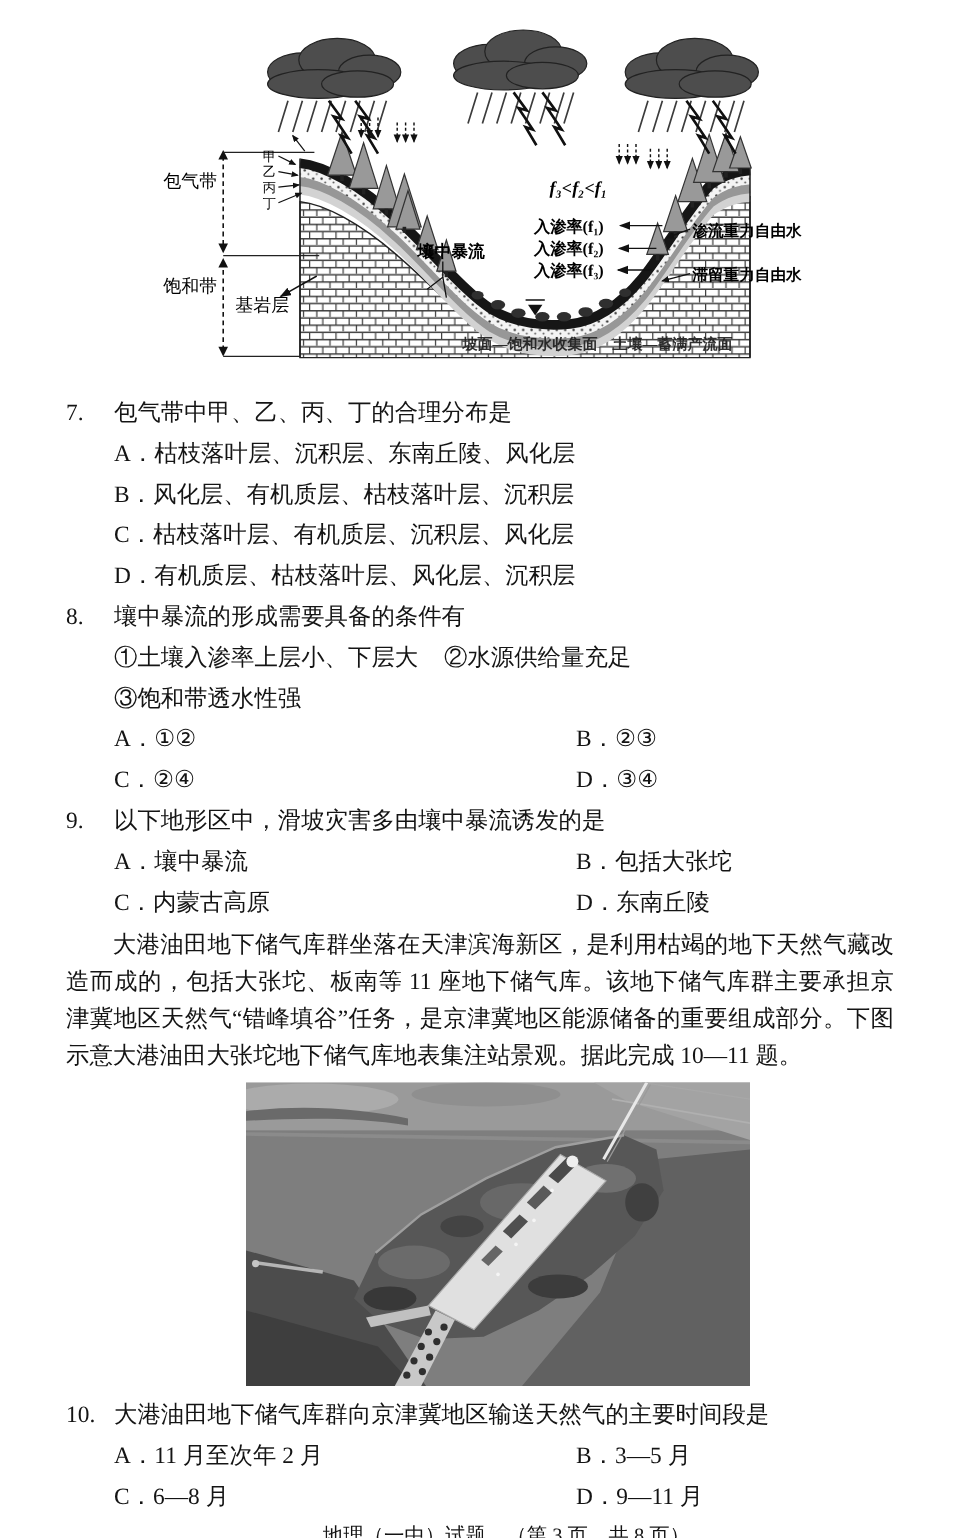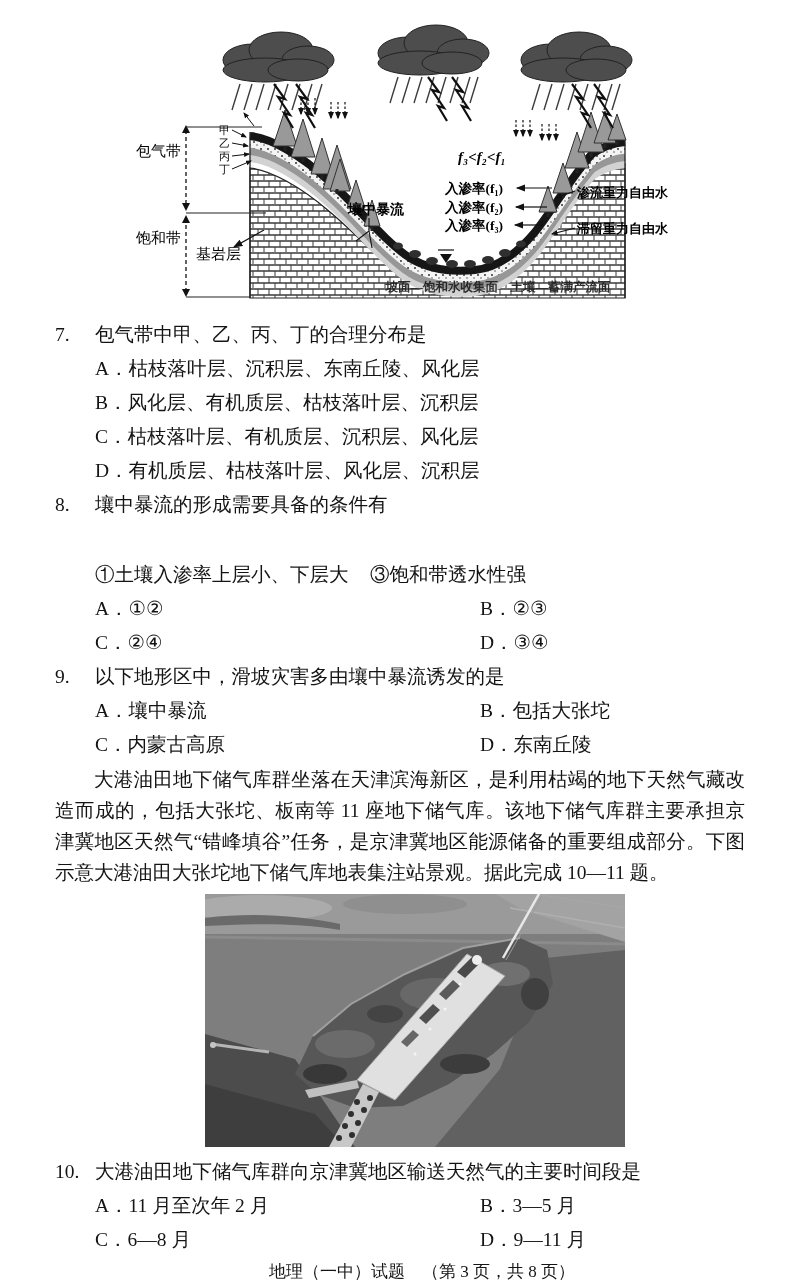--- a/index.html
+++ b/index.html
@@ -6,21 +6,21 @@
   body{width:800px;height:1282px;background:#fff;overflow:hidden;
        font-family:"Liberation Serif","DejaVu Serif",serif;color:#141414;}
   .page{width:800px;height:1282px;position:relative;}
   .fig{width:800px;height:312px;position:relative;}
   .qblock{}
   .qrow{height:34px;line-height:34px;font-size:19.5px;white-space:nowrap;}
   .stem-row{margin-left:55px;}
   .qnum{display:inline-block;width:40px;}
   .opt-row{margin-left:95px;}
   .opts-2col{display:grid;grid-template-columns:385px auto;margin-left:95px;}
-  .items-2col{display:grid;grid-template-columns:275px auto;margin-left:95px;margin-top:36px;}
+  .items-2col{display:grid;grid-template-columns:275px auto;margin-left:95px;}
   .opts-2col .qrow,.items-2col .qrow{margin-left:0;}
   .opt-label{display:inline-block;}
   .passage{margin:2px 55px 0 55px;font-size:19.5px;line-height:31px;
            text-align:justify;text-indent:2em;}
   .photo-wrap{margin:6px 0 0 205px;width:420px;height:253px;line-height:0;}
   .footer{margin-top:4px;text-align:center;font-size:17px;height:22px;line-height:22px;padding-left:44px;}
   svg text{font-family:"Liberation Serif","DejaVu Serif",serif;}
 </style>
 </head>
 <body>
@@ -209,32 +209,33 @@
     <text x="577" y="233" font-size="13" font-weight="600">滞留重力自由水</text>
     <g stroke="#111" stroke-width="1.1" fill="none">
       <path d="M575,191 L556,198" marker-end="url(#ahs)"></path>
       <path d="M575,228 L552,234" marker-end="url(#ahs)"></path>
     </g>
 
     <text x="498" y="291" font-size="12.5" font-weight="700" text-anchor="middle" fill="#1c1c1c" opacity="0.9">坡面—饱和水收集面　土壤—蓄满产流面</text>
   </svg>
   </div>
 
-  <div class="qblock" id="q7" style="margin-top:6px">
+  <div class="qblock" id="q7" style="margin-top:16px">
     <div class="qrow stem-row"><span class="qnum">7.</span><span>包气带中甲、乙、丙、丁的合理分布是</span></div>
     <div class="qrow opt-row"><span class="opt-label">A．</span><span>枯枝落叶层、沉积层、东南丘陵、风化层</span></div>
     <div class="qrow opt-row"><span class="opt-label">B．</span><span>风化层、有机质层、枯枝落叶层、沉积层</span></div>
     <div class="qrow opt-row"><span class="opt-label">C．</span><span>枯枝落叶层、有机质层、沉积层、风化层</span></div>
     <div class="qrow opt-row"><span class="opt-label">D．</span><span>有机质层、枯枝落叶层、风化层、沉积层</span></div>
   </div>
 
   <div class="qblock" id="q8">
     <div class="qrow stem-row"><span class="qnum">8.</span><span>壤中暴流的形成需要具备的条件有</span></div>
     <div class="items-2col">
       <div class="qrow">①土壤入渗率上层小、下层大</div>
+      <div class="qrow">②水源供给量充足</div>
       <div class="qrow">③饱和带透水性强</div>
     </div>
     <div class="opts-2col">
       <div class="qrow"><span class="opt-label">A．</span><span>①②</span></div>
       <div class="qrow"><span class="opt-label">B．</span><span>②③</span></div>
       <div class="qrow"><span class="opt-label">C．</span><span>②④</span></div>
       <div class="qrow"><span class="opt-label">D．</span><span>③④</span></div>
     </div>
   </div>
 

